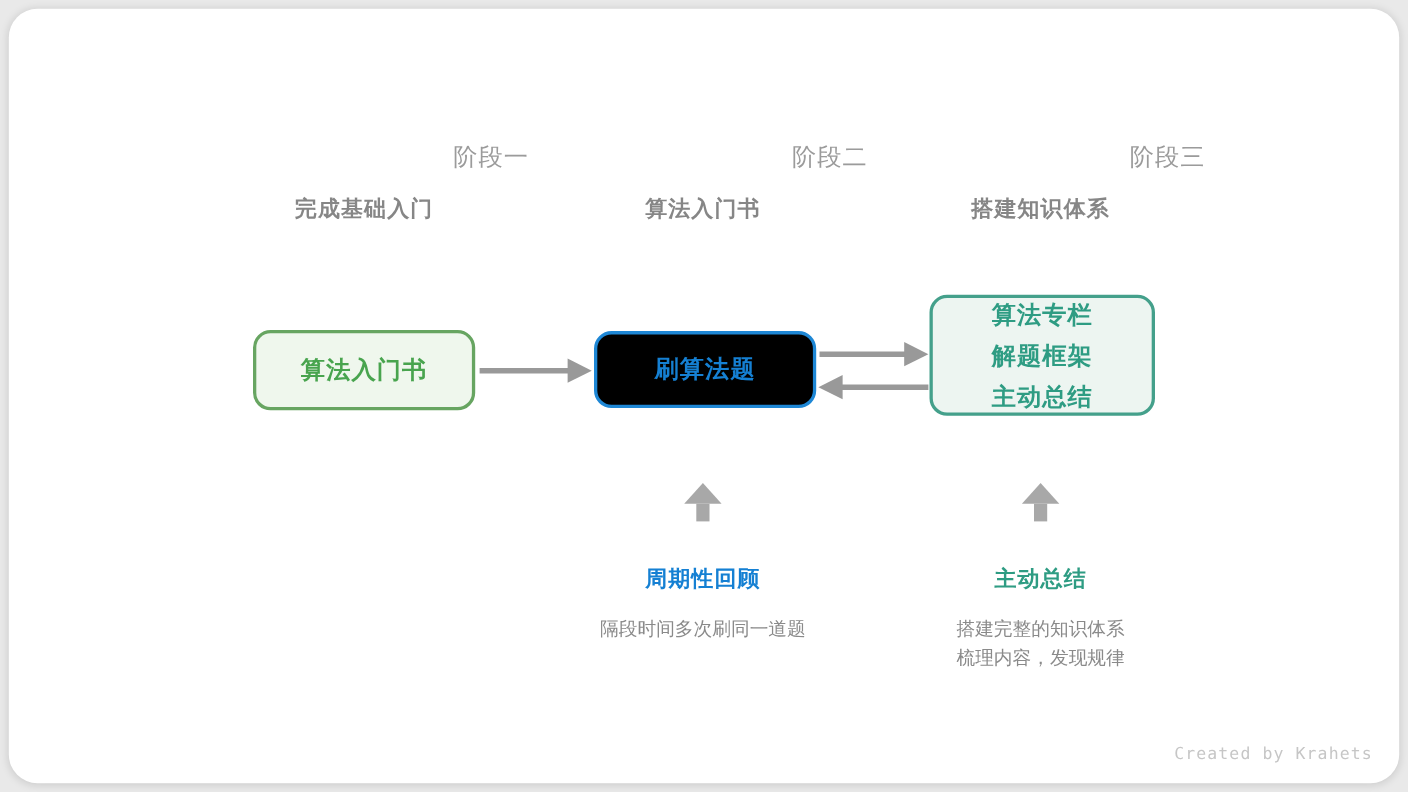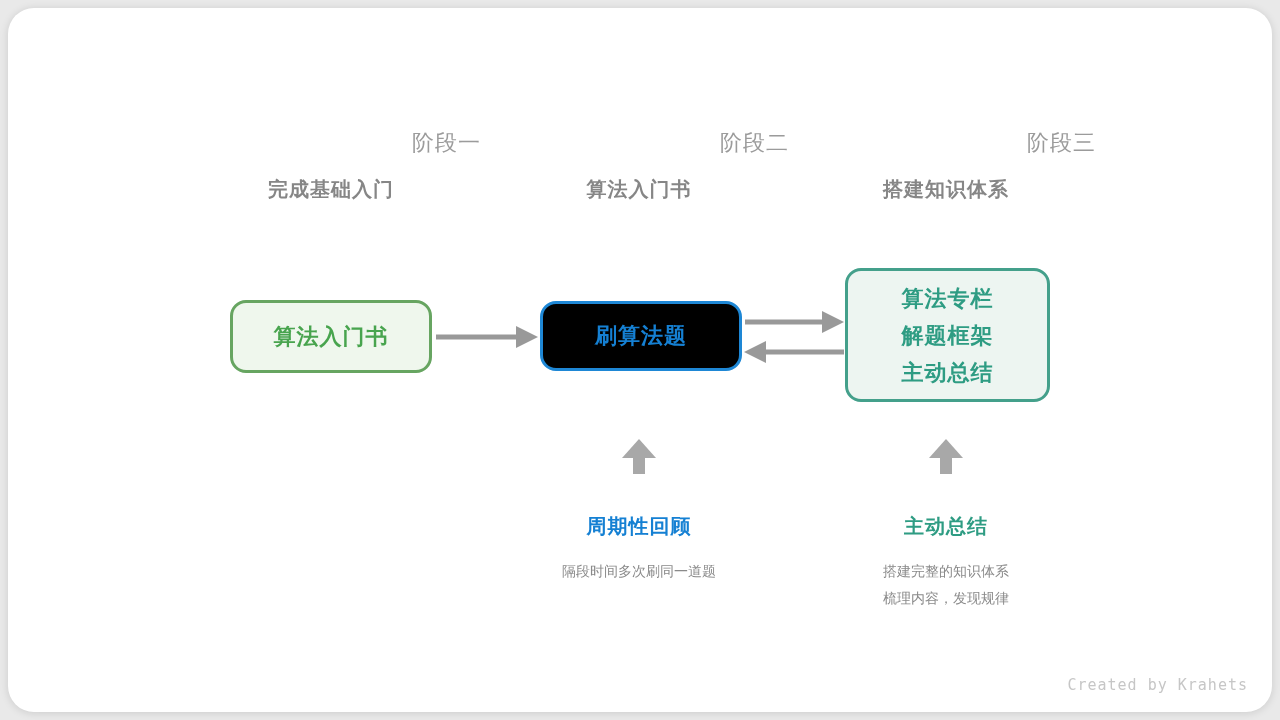--- a/index.html
+++ b/index.html
@@ -60,21 +60,21 @@
     text-align: center;
     font-size: 20px;
     font-weight: bold;
     letter-spacing: 1px;
   }
   .annot-title-blue { color: #1580d3; }
   .annot-title-teal { color: #2e9c83; }
   .annot-desc {
     width: 340px;
     text-align: center;
-    font-size: 14px;
+    font-size: 17px;
     line-height: 27px;
     color: #8a8a8a;
   }
   .credit {
     position: absolute;
     right: 32px;
     top: 676px;
     font-family: "DejaVu Sans Mono", "Liberation Mono", monospace;
     font-size: 15px;
     letter-spacing: 1px;
@@ -96,21 +96,21 @@
 <div class="abs stage-subtitle" style="left:796px; top:176px;">搭建知识体系</div>
 
 <div class="abs node node-green" style="left:230px; top:300px; width:202px; height:73px;align-items:center;">
   <span>算法入门书</span>
 </div>
 
 <div class="abs node node-blue" style="left:540px; top:301px; width:202px; height:70px;">
   <span>刷算法题</span>
 </div>
 
-<div class="abs node node-teal" style="left:845px; top:268px; width:205px; height:134px;">
+<div class="abs node node-teal" style="left:845px; top:268px; width:205px; height:110px;">
   <span class="node-line">算法专栏</span>
   <span class="node-line">解题框架</span>
   <span class="node-line">主动总结</span>
 </div>
 
 <svg class="svg-overlay" viewBox="0 0 1280 720">
 
   <g>
     <line x1="436" y1="337" x2="520" y2="337" stroke="#999999" stroke-width="5"></line>
     <polygon points="538,337 516,326 516,348" fill="#999999"></polygon>

